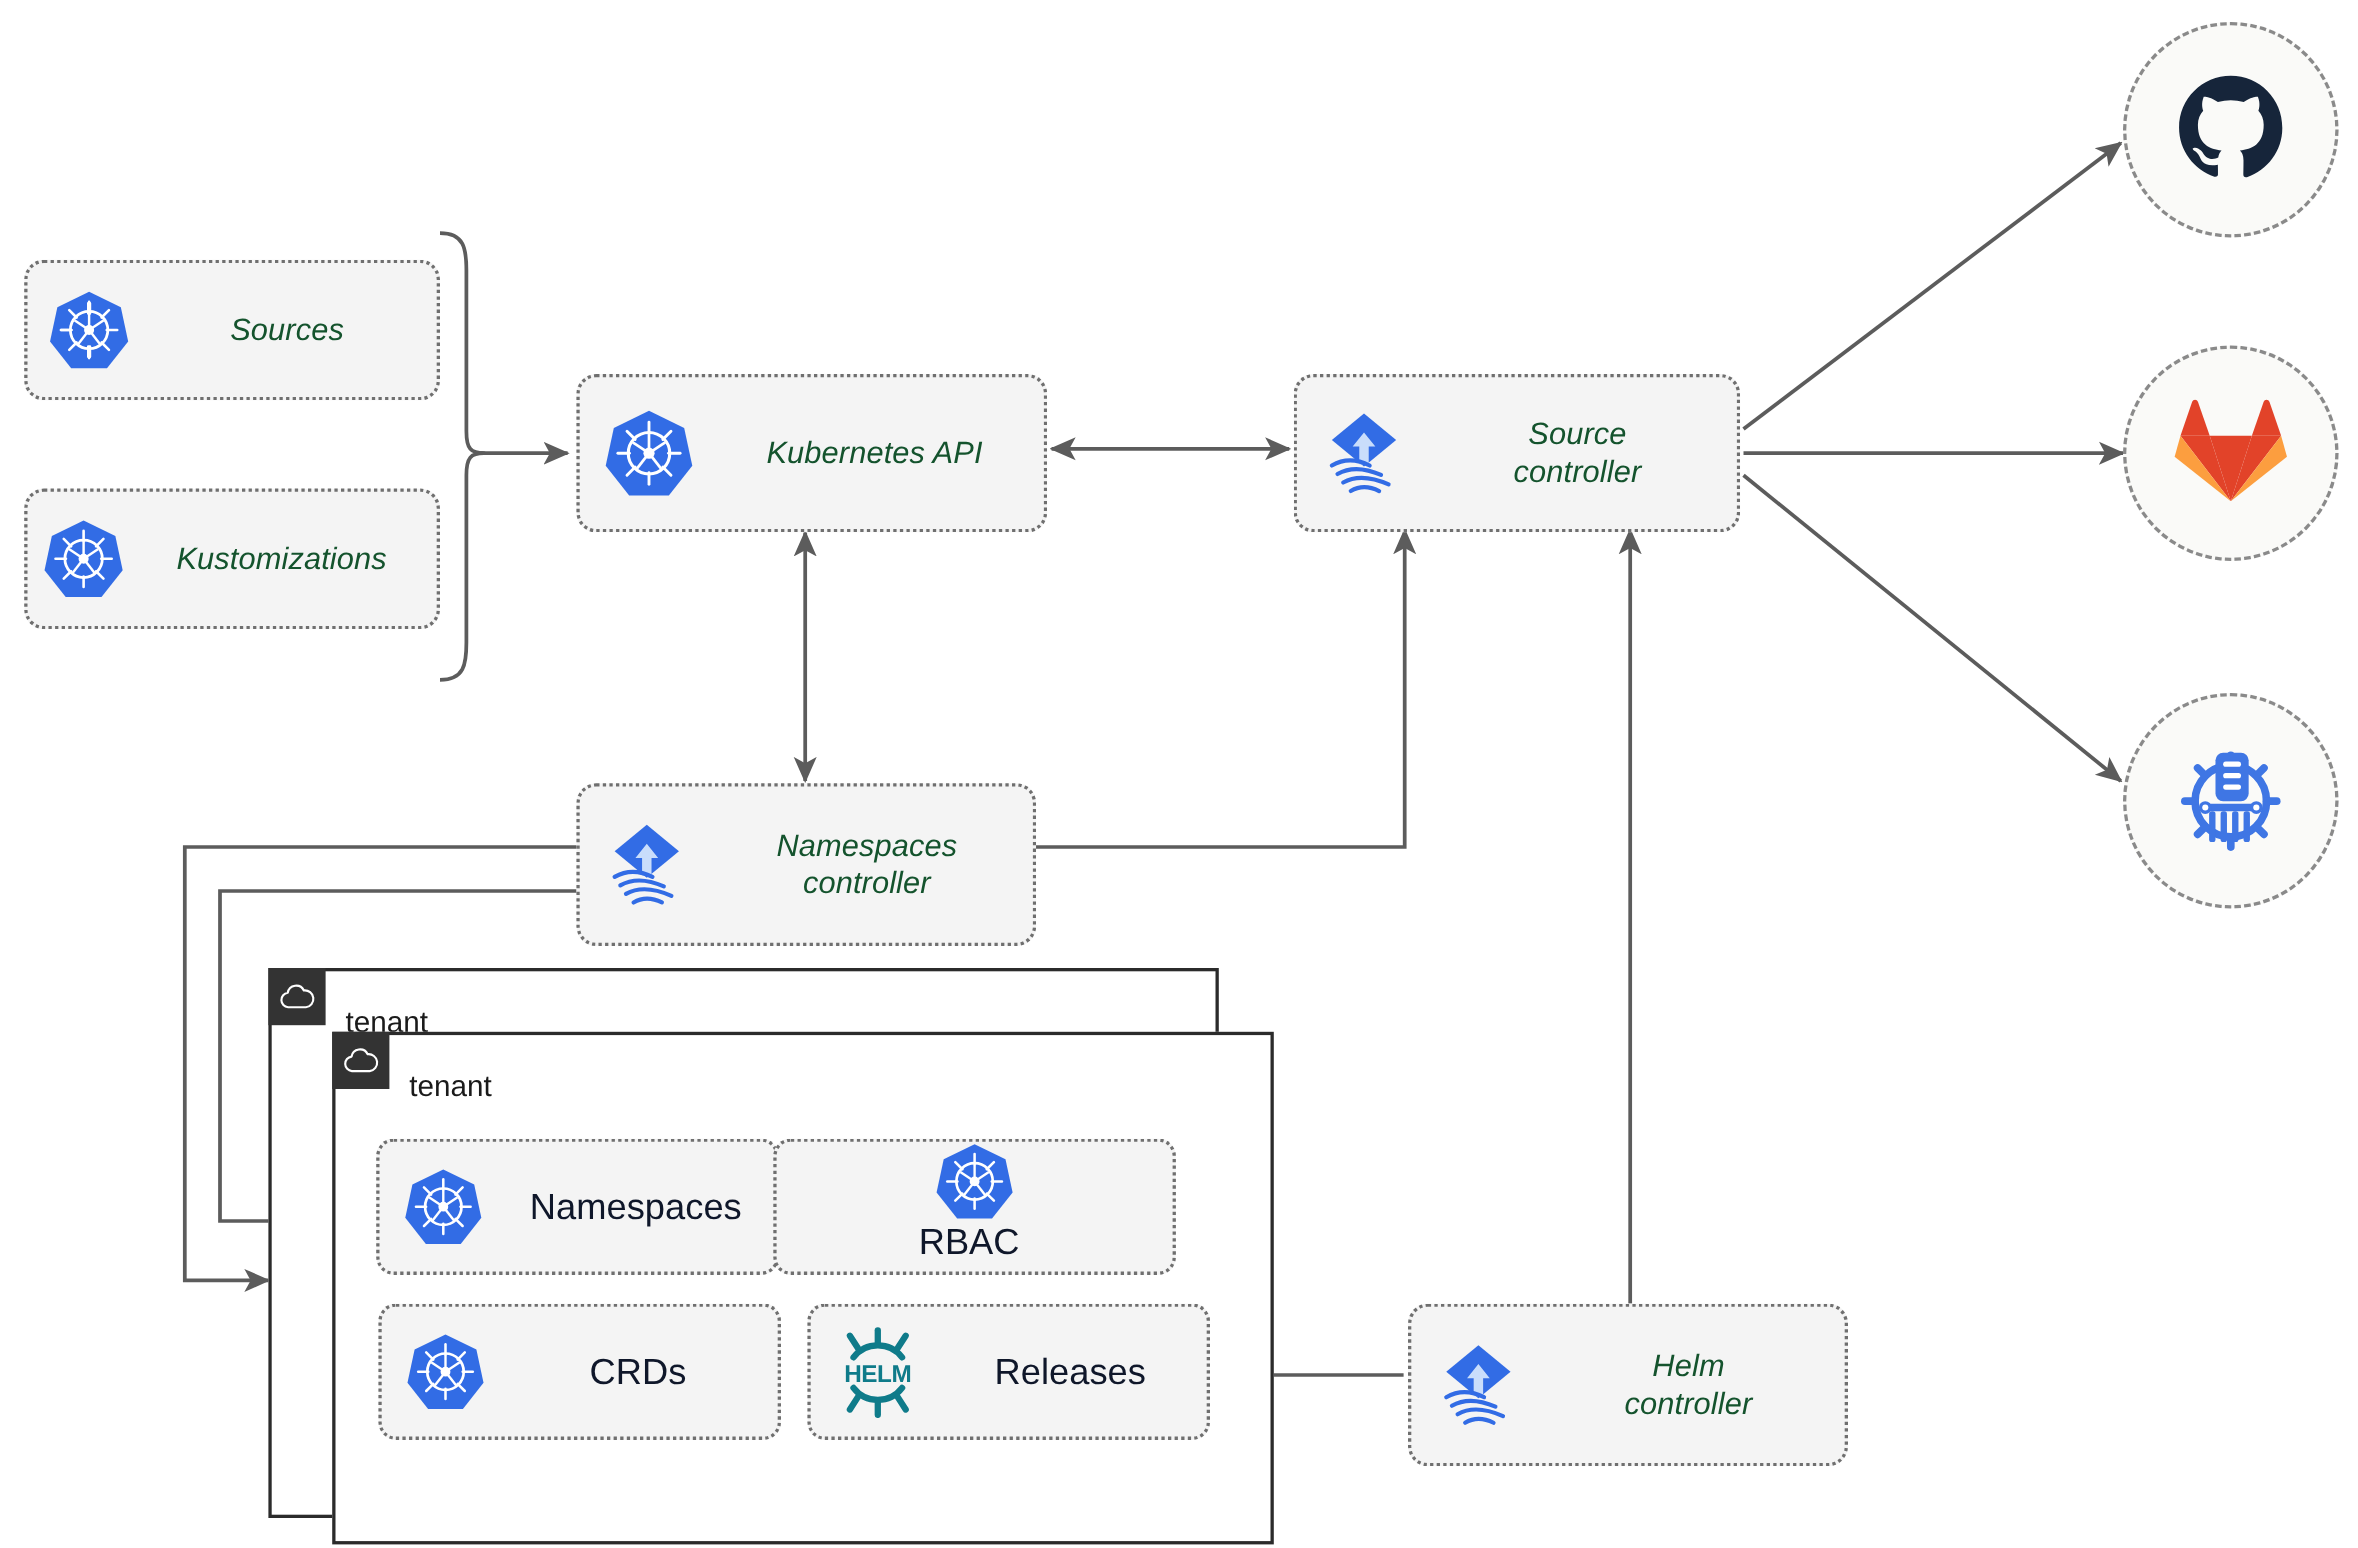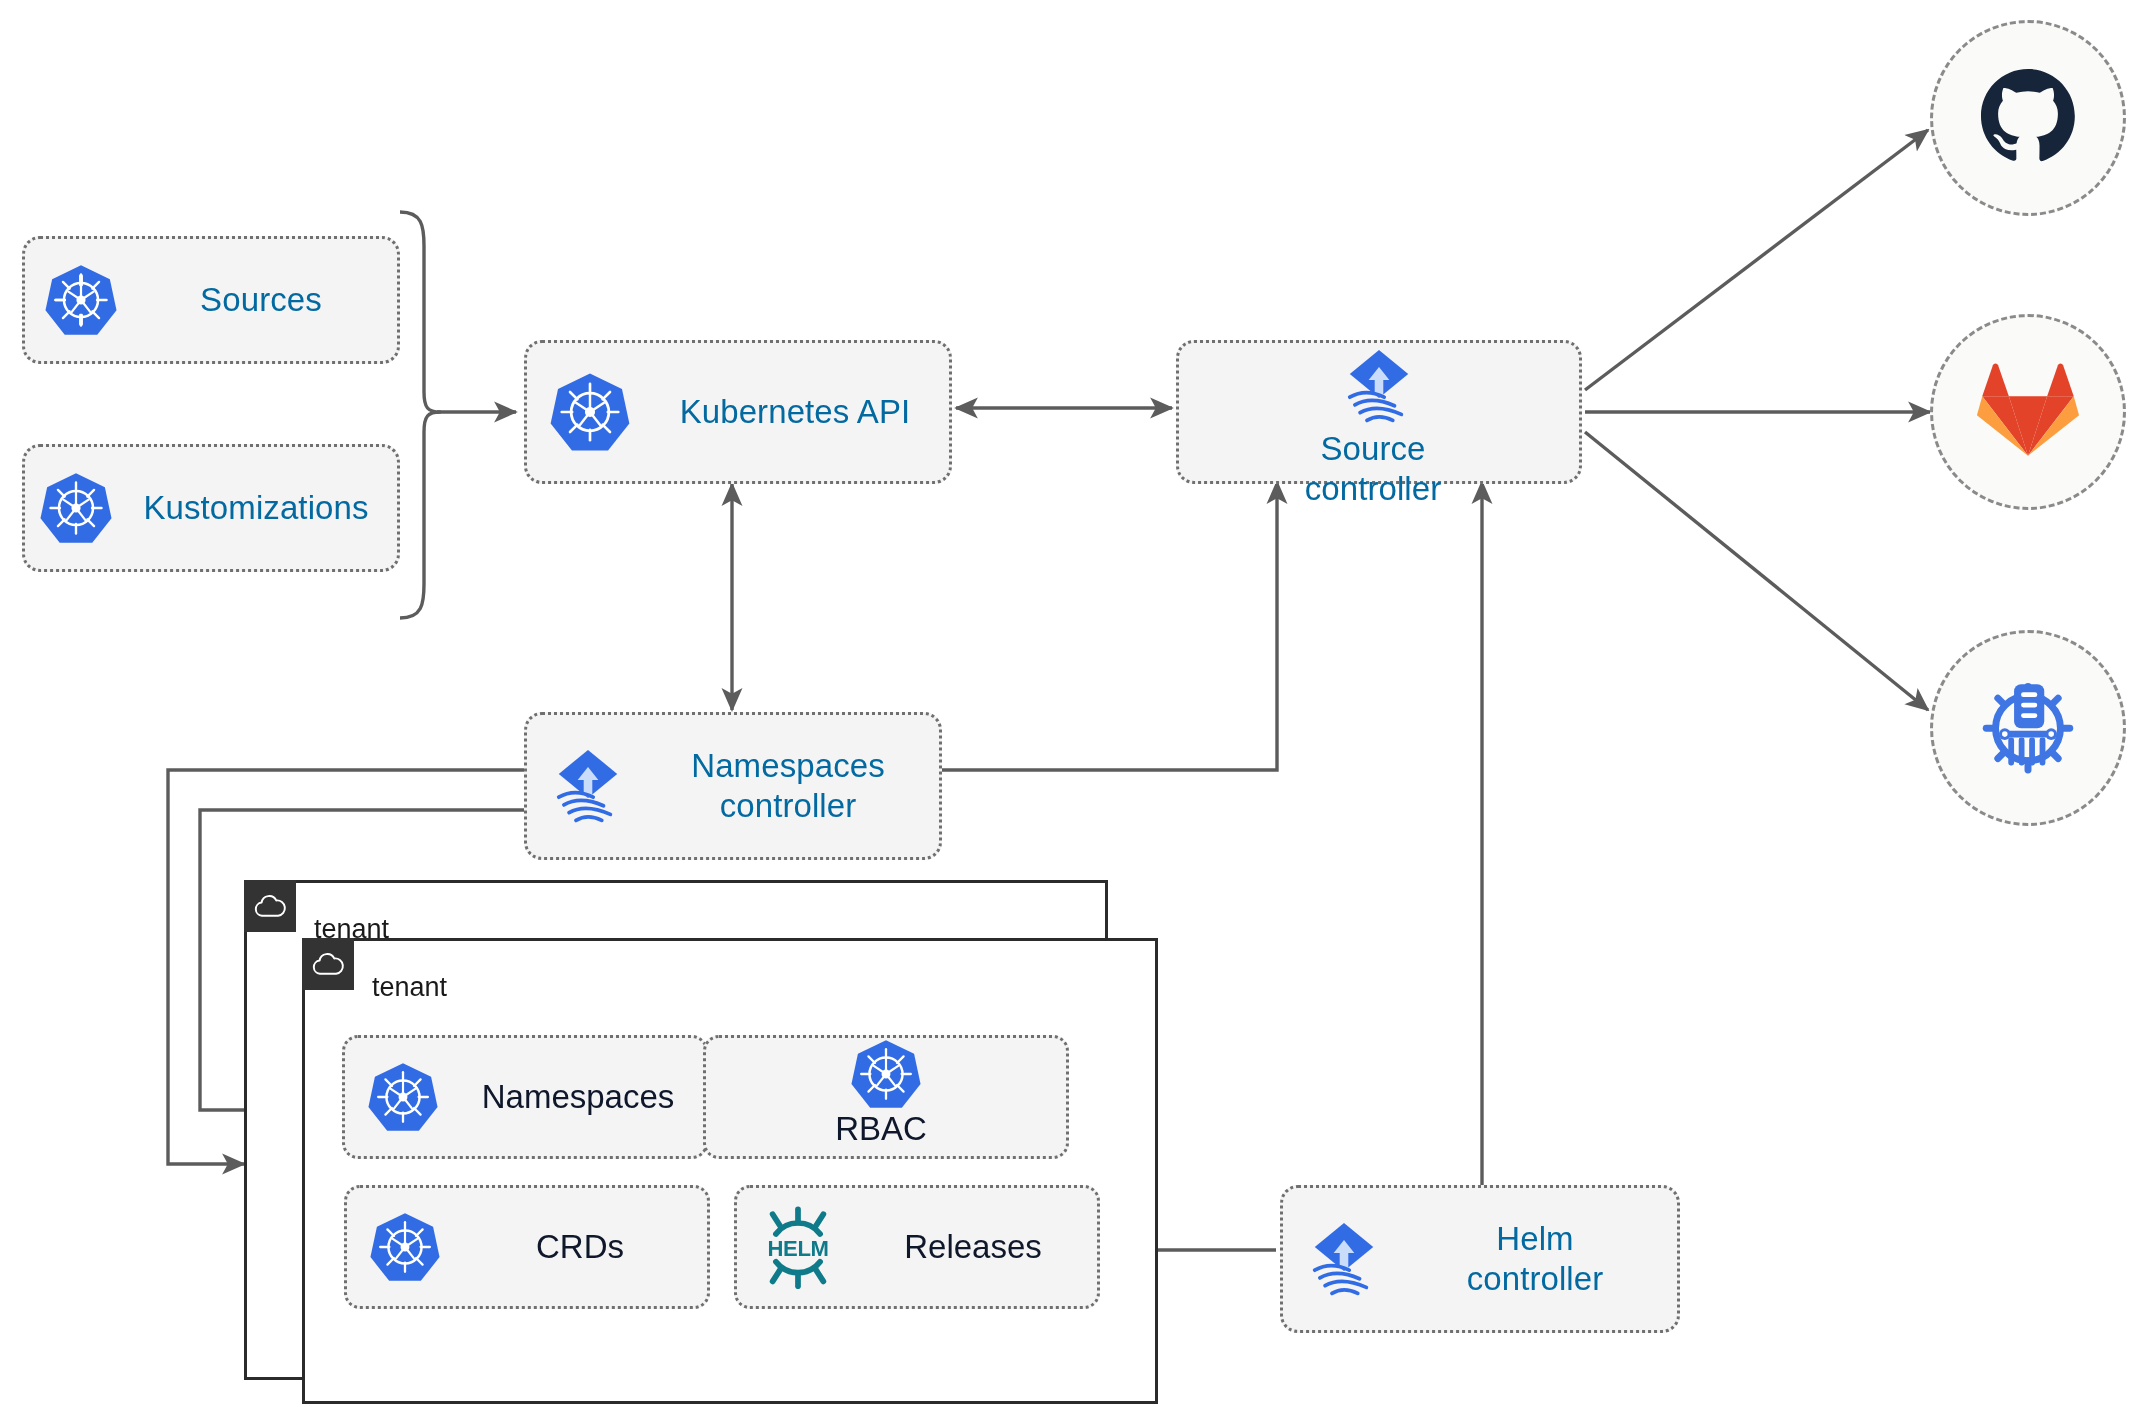--- a/index.html
+++ b/index.html
@@ -44,26 +44,27 @@
   }
   .node .ico {
     flex: 0 0 auto;
     display: flex;
     align-items: center;
     justify-content: center;
   }
   .node .lbl {
     flex: 1 1 auto;
     text-align: center;
-    color: #0369a1;
-    font-size: 33px;
+    color: #14532d;
+    font-size: 28px;
     line-height: 1.22;
     letter-spacing: 0.1px;
     white-space: pre-line;
     padding-right: 12px;
+    font-style: italic;
   }
 
   
   .tenant {
     position: absolute;
     box-sizing: border-box;
     background: #ffffff;
     border: 3px solid #2b2b2b;
     z-index: 2;
   }
@@ -262,21 +263,21 @@
               <path d="M50 50 L64 68"></path>
             <path d="M50 50 L36 68"></path>
               <path d="M50 50 L32 38"></path>
           </g>
         </g>
       </svg>
     </span>
     <span class="lbl">Kubernetes API</span>
   </div>
 
-  <div class="node" style="left:1176px; top:340px; width:406px; height:144px;flex-direction:column;">
+  <div class="node" style="left:1176px; top:340px; width:406px; height:144px;">
     <span class="ico" style="width:122px;">
       <svg width="86" height="86" viewBox="0 0 100 100" aria-hidden="true">
         <polygon points="50,8 84,36 50,64 16,36" fill="#326ce5"></polygon>
         <path d="M50 28 L62 43 H55 V62 H45 V43 H38 Z" fill="#c9ddfb"></path>
         <g stroke="#326ce5" stroke-width="4.4" fill="none" stroke-linecap="round">
           <path d="M16 63 C 30 55, 44 57, 56 63"></path>
           <path d="M22 72 C 36 64, 52 66, 68 73"></path>
           <path d="M28 81 C 42 73, 58 75, 76 83"></path>
           <path d="M36 90 C 46 84, 56 85, 66 90"></path>
         </g>

